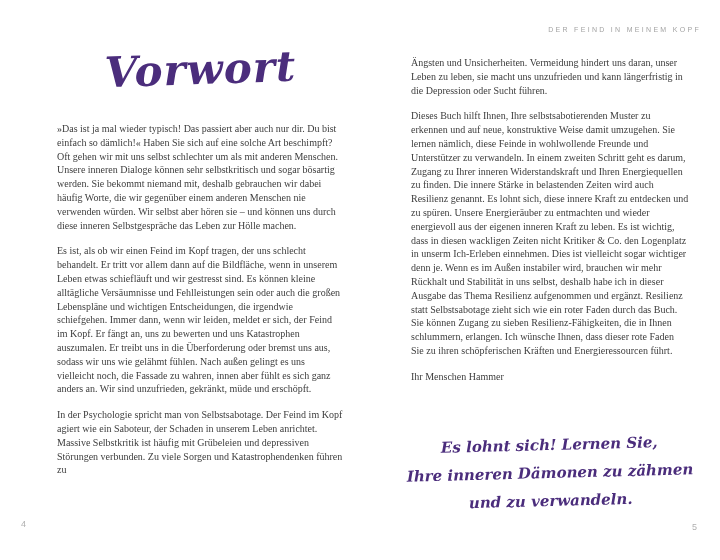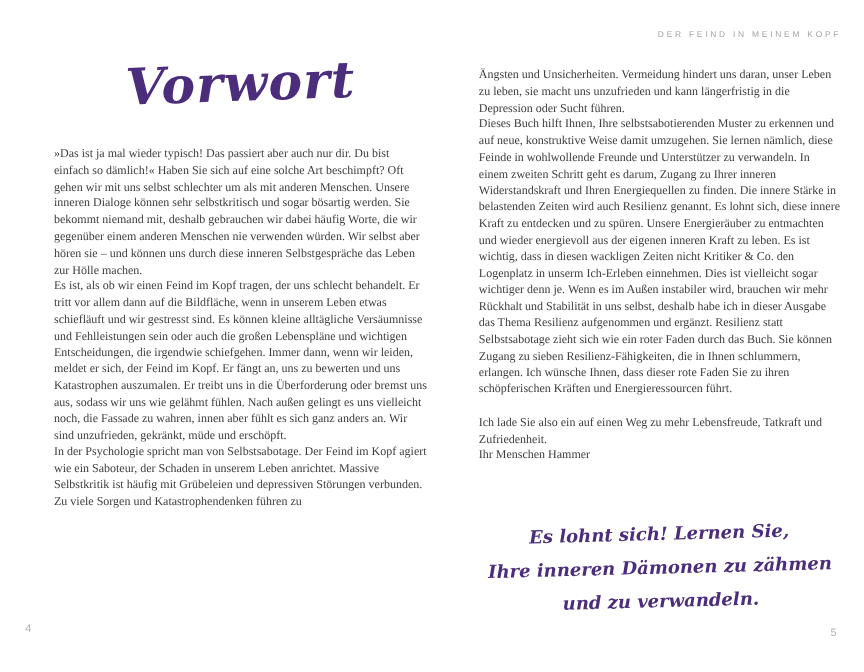--- a/index.html
+++ b/index.html
@@ -22,21 +22,21 @@
     font-weight:bold;
     font-size:42px;
     line-height:64px;
     color:#4b2d7c;
     text-align:center;
     transform:rotate(-2deg);
     margin:0 0 20px 0;
     letter-spacing:1px;
   }
   .body-text p{
-    margin:0;
+    margin:12px;
     font-size:10px;
     line-height:13.8px;
     color:#3d3d3d;
     text-align:left;
   }
 
   
   .right-page{
     position:absolute;left:399px;top:26px;width:302px;
   }
@@ -87,21 +87,20 @@
       <p>Es ist, als ob wir einen Feind im Kopf tragen, der uns schlecht behandelt. Er tritt vor allem dann auf die Bildfläche, wenn in unserem Leben etwas schiefläuft und wir gestresst sind. Es können kleine alltägliche Versäumnisse und Fehlleistungen sein oder auch die großen Lebenspläne und wichtigen Entscheidungen, die irgendwie schiefgehen. Immer dann, wenn wir leiden, meldet er sich, der Feind im Kopf. Er fängt an, uns zu bewerten und uns Katastrophen auszumalen. Er treibt uns in die Überforderung oder bremst uns aus, sodass wir uns wie gelähmt fühlen. Nach außen gelingt es uns vielleicht noch, die Fassade zu wahren, innen aber fühlt es sich ganz anders an. Wir sind unzufrieden, gekränkt, müde und erschöpft.</p>
       <p>In der Psychologie spricht man von Selbstsabotage. Der Feind im Kopf agiert wie ein Saboteur, der Schaden in unserem Leben anrichtet. Massive Selbstkritik ist häufig mit Grübeleien und depressiven Störungen verbunden. Zu viele Sorgen und Katastrophendenken führen zu</p>
     </div>
   </div>
 
   <div class="right-page">
     <div class="running-header">DER FEIND IN MEINEM KOPF</div>
     <div class="body-text">
       <p>Ängsten und Unsicherheiten. Vermeidung hindert uns daran, unser Leben zu leben, sie macht uns unzufrieden und kann längerfristig in die Depression oder Sucht führen.</p>
       <p>Dieses Buch hilft Ihnen, Ihre selbstsabotierenden Muster zu erkennen und auf neue, konstruktive Weise damit umzugehen. Sie lernen nämlich, diese Feinde in wohlwollende Freunde und Unterstützer zu verwandeln. In einem zweiten Schritt geht es darum, Zugang zu Ihrer inneren Widerstandskraft und Ihren Energiequellen zu finden. Die innere Stärke in belastenden Zeiten wird auch Resilienz genannt. Es lohnt sich, diese innere Kraft zu entdecken und zu spüren. Unsere Energieräuber zu entmachten und wieder energievoll aus der eigenen inneren Kraft zu leben. Es ist wichtig, dass in diesen wackligen Zeiten nicht Kritiker &amp; Co. den Logenplatz in unserm Ich-Erleben einnehmen. Dies ist vielleicht sogar wichtiger denn je. Wenn es im Außen instabiler wird, brauchen wir mehr Rückhalt und Stabilität in uns selbst, deshalb habe ich in dieser Ausgabe das Thema Resilienz aufgenommen und ergänzt. Resilienz statt Selbstsabotage zieht sich wie ein roter Faden durch das Buch. Sie können Zugang zu sieben Resilienz-Fähigkeiten, die in Ihnen schlummern, erlangen. Ich wünsche Ihnen, dass dieser rote Faden Sie zu ihren schöpferischen Kräften und Energieressourcen führt.</p>
-      <p class="para-gap">Ich lade Sie also ein auf einen Weg zu mehr Lebensfreude, Tatkraft und Zufriedenheit.</p>
       <p>Ihr Menschen Hammer</p>
     </div>
   </div>
 
   <div class="quote">
     <span>Es lohnt sich! Lernen Sie,</span>
     <span>Ihre inneren Dämonen zu zähmen</span>
     <span>und zu verwandeln.</span>
   </div>
 

